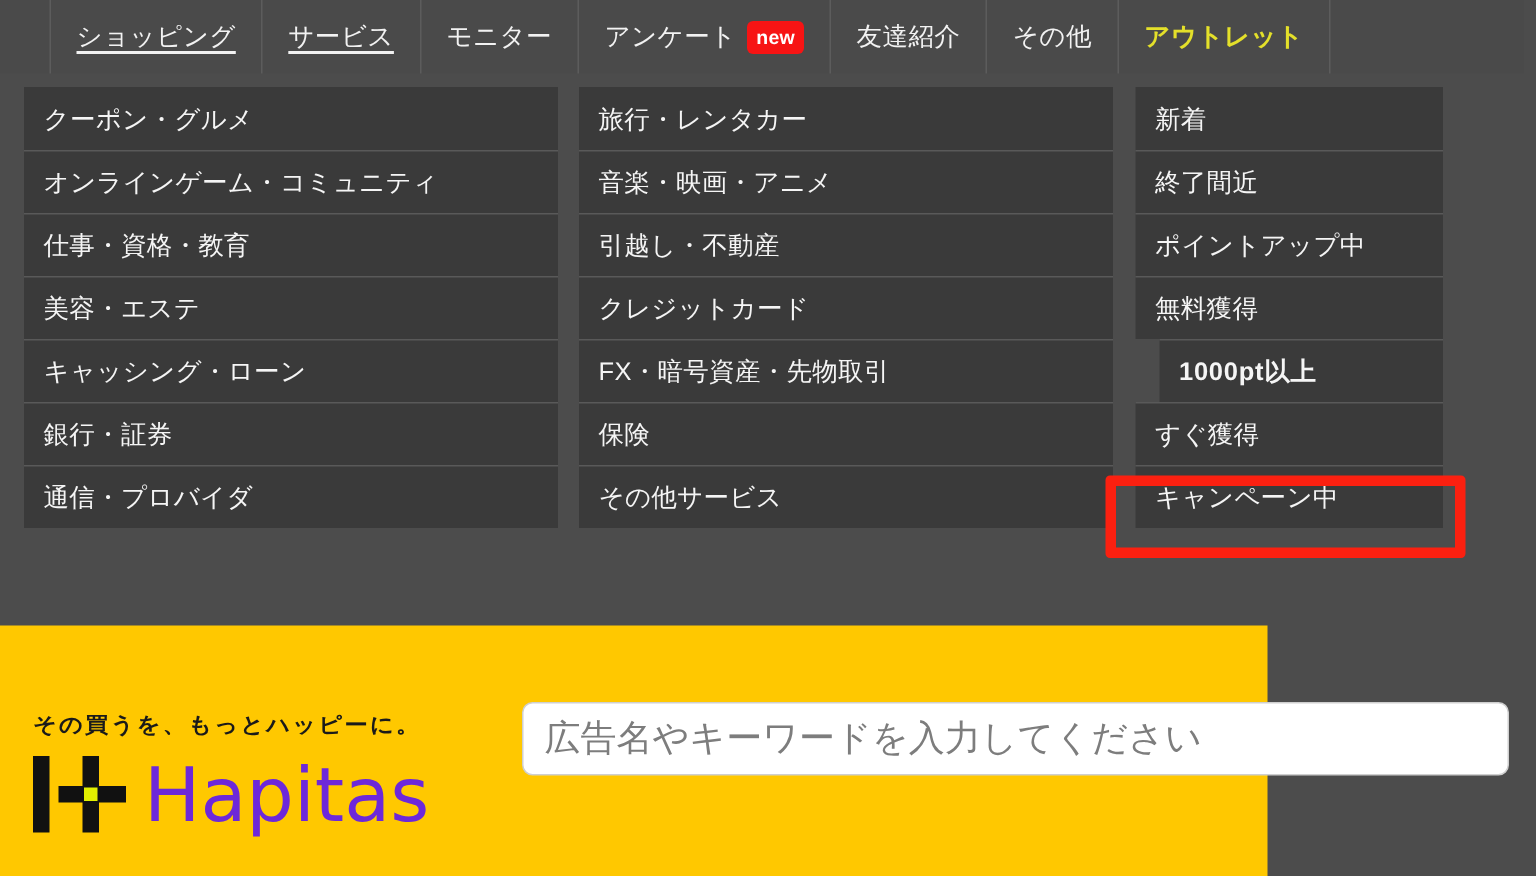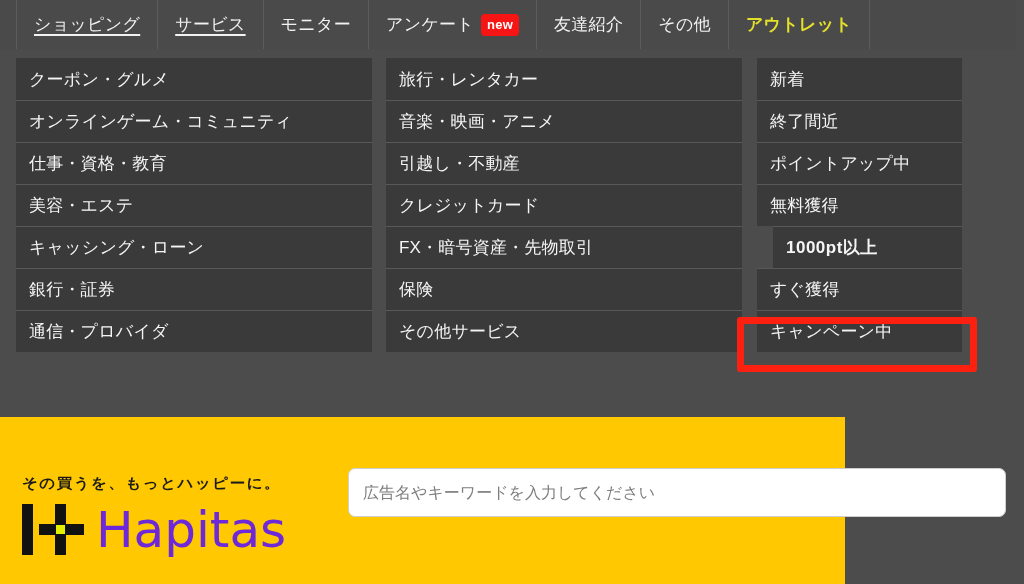--- a/index.html
+++ b/index.html
@@ -24,20 +24,21 @@
   .tabbar {
     position: absolute;
     left: 0;
     top: 0;
     width: 1016px;
     height: 49px;
     background: #4a4a4a;
     display: flex;
     align-items: stretch;
     box-sizing: border-box;
+    padding-left: 17px;
   }
   .tab {
     position: relative;
     display: flex;
     align-items: center;
     gap: 7px;
     padding: 0 17px;
     color: #f2f2f2;
     font-size: 17px;
     letter-spacing: 0.3px;
@@ -214,21 +215,21 @@
     height: 49px;
   }
   .search-input {
     width: 100%;
     height: 100%;
     box-sizing: border-box;
     border: 1px solid #cfcfcf;
     border-radius: 7px;
     background: #ffffff;
     font-family: "Liberation Sans", "DejaVu Sans", sans-serif;
-    font-size: 16px;
+    font-size: 24px;
     color: #333333;
     padding: 0 14px;
     outline: none;
   }
   .search-input::placeholder {
     color: #7d7d7d;
   }
 </style>
 </head>
 <body>

